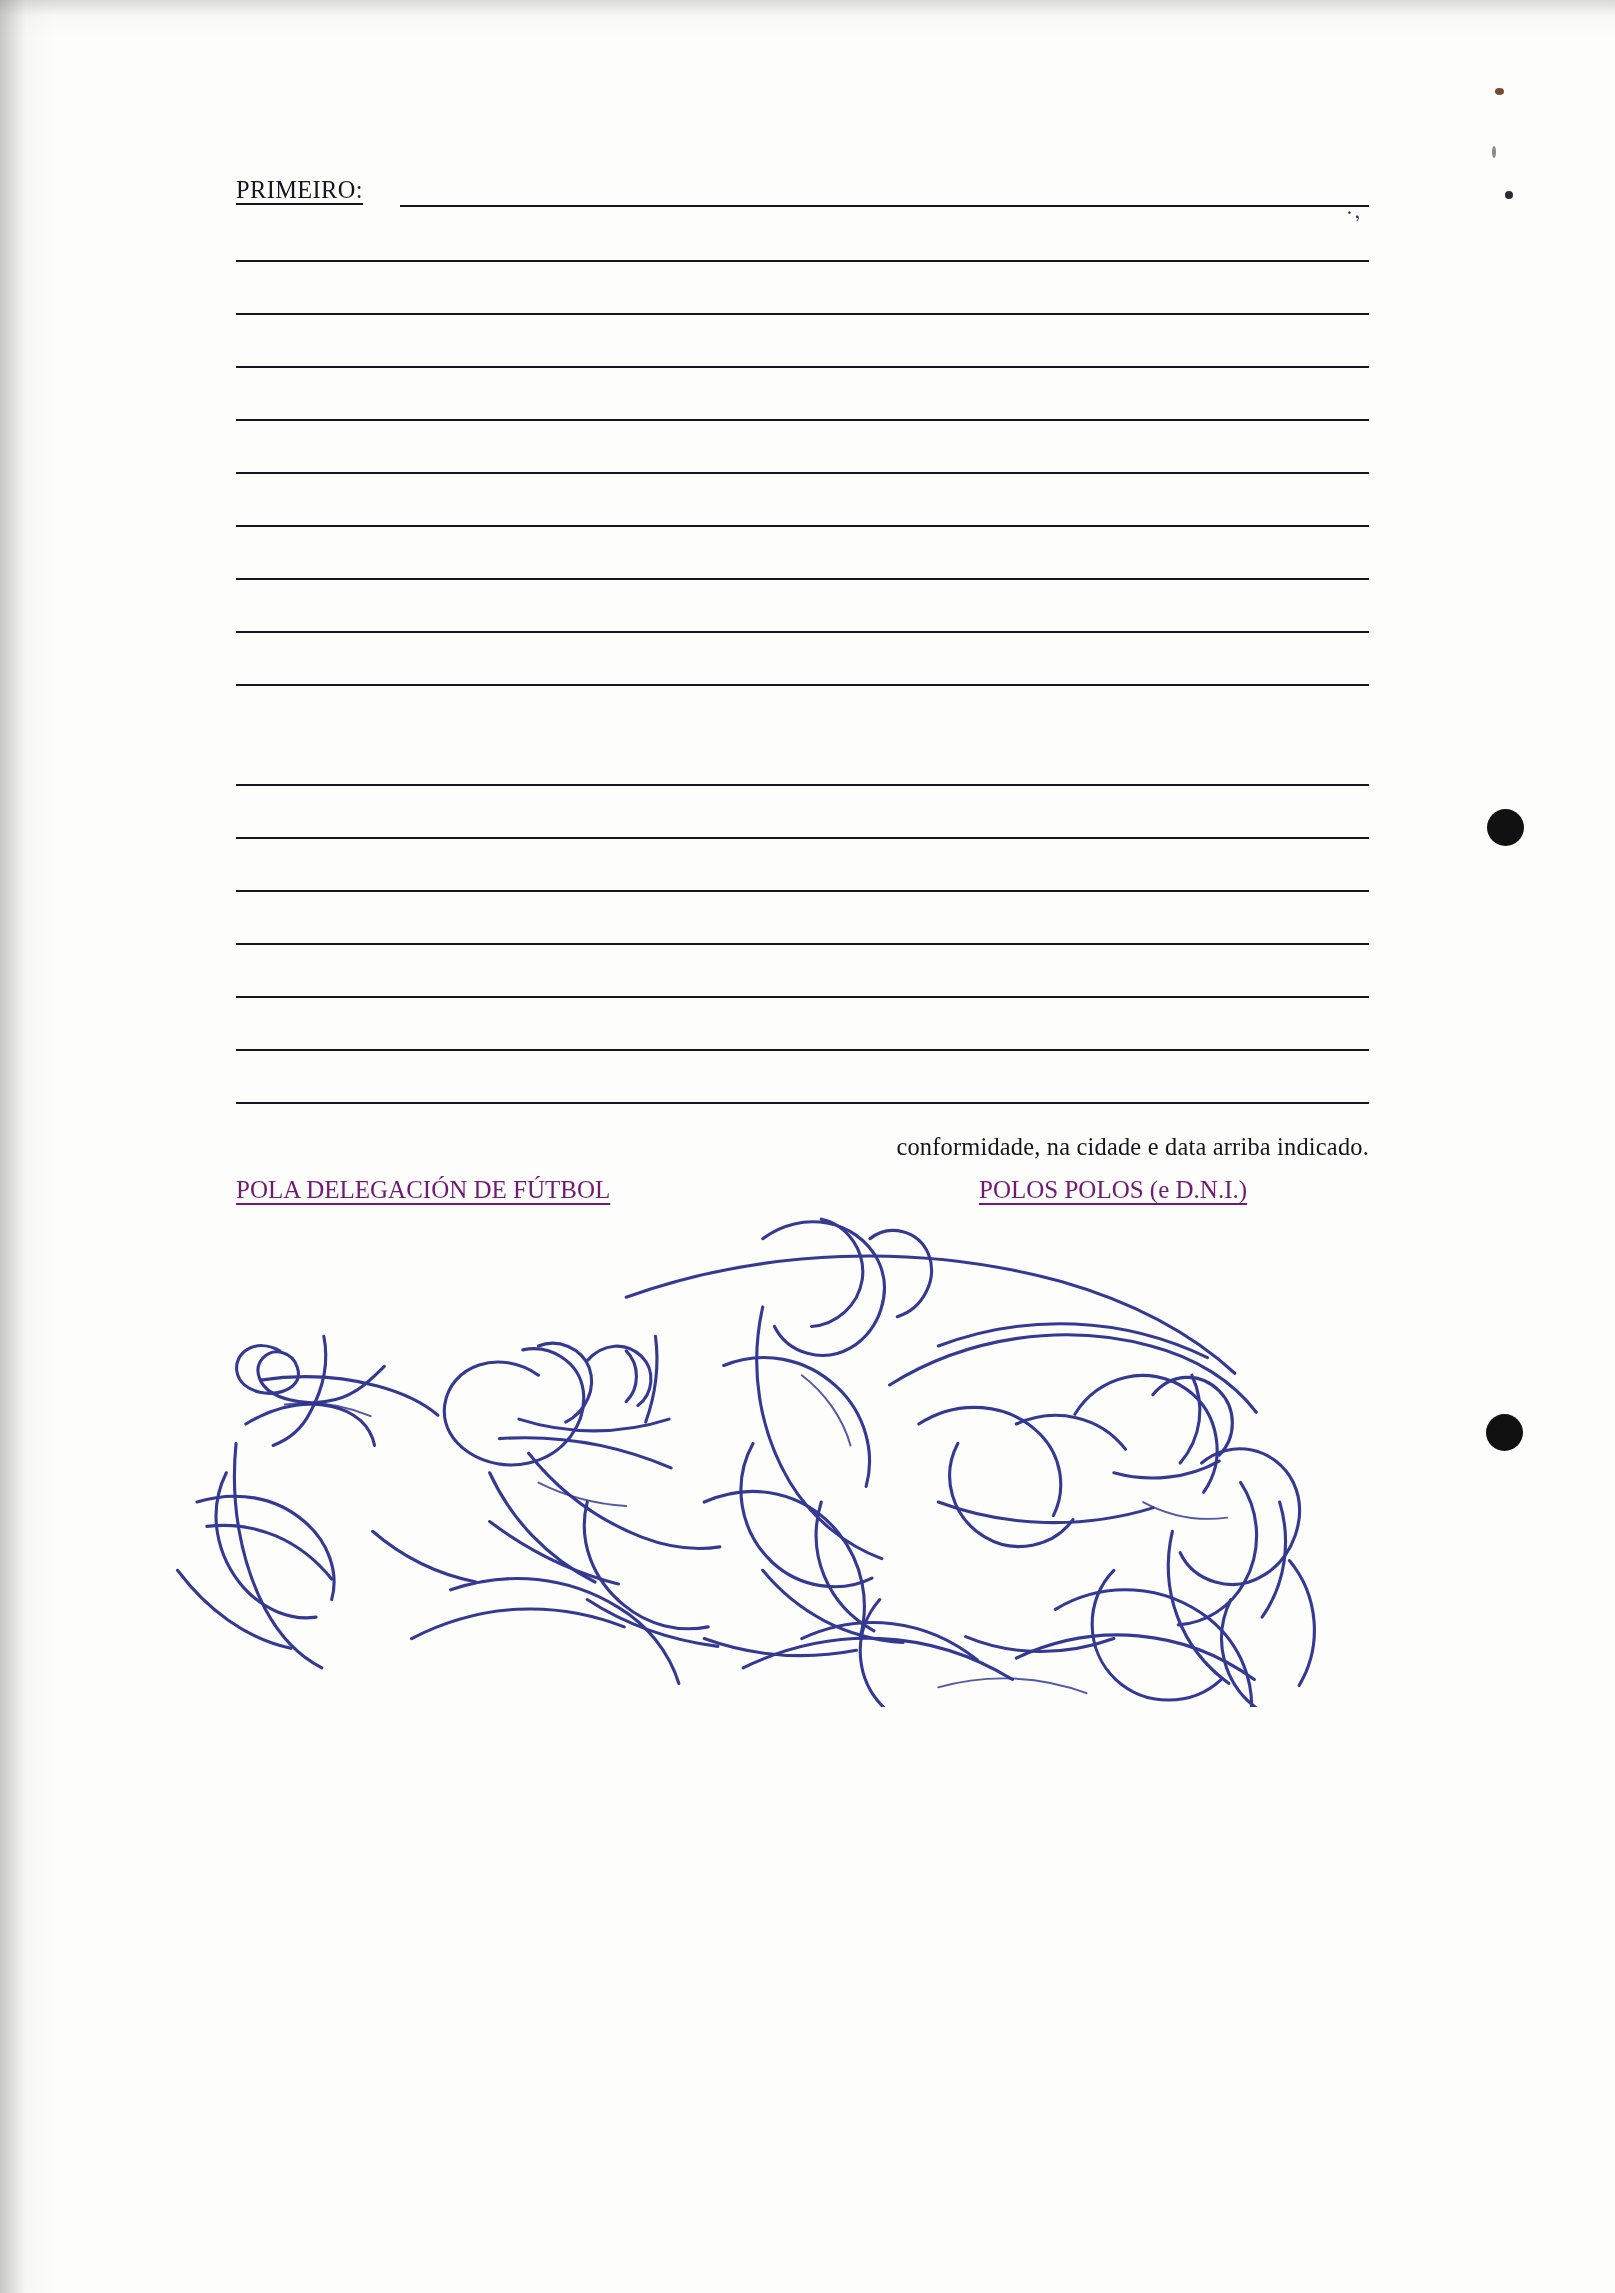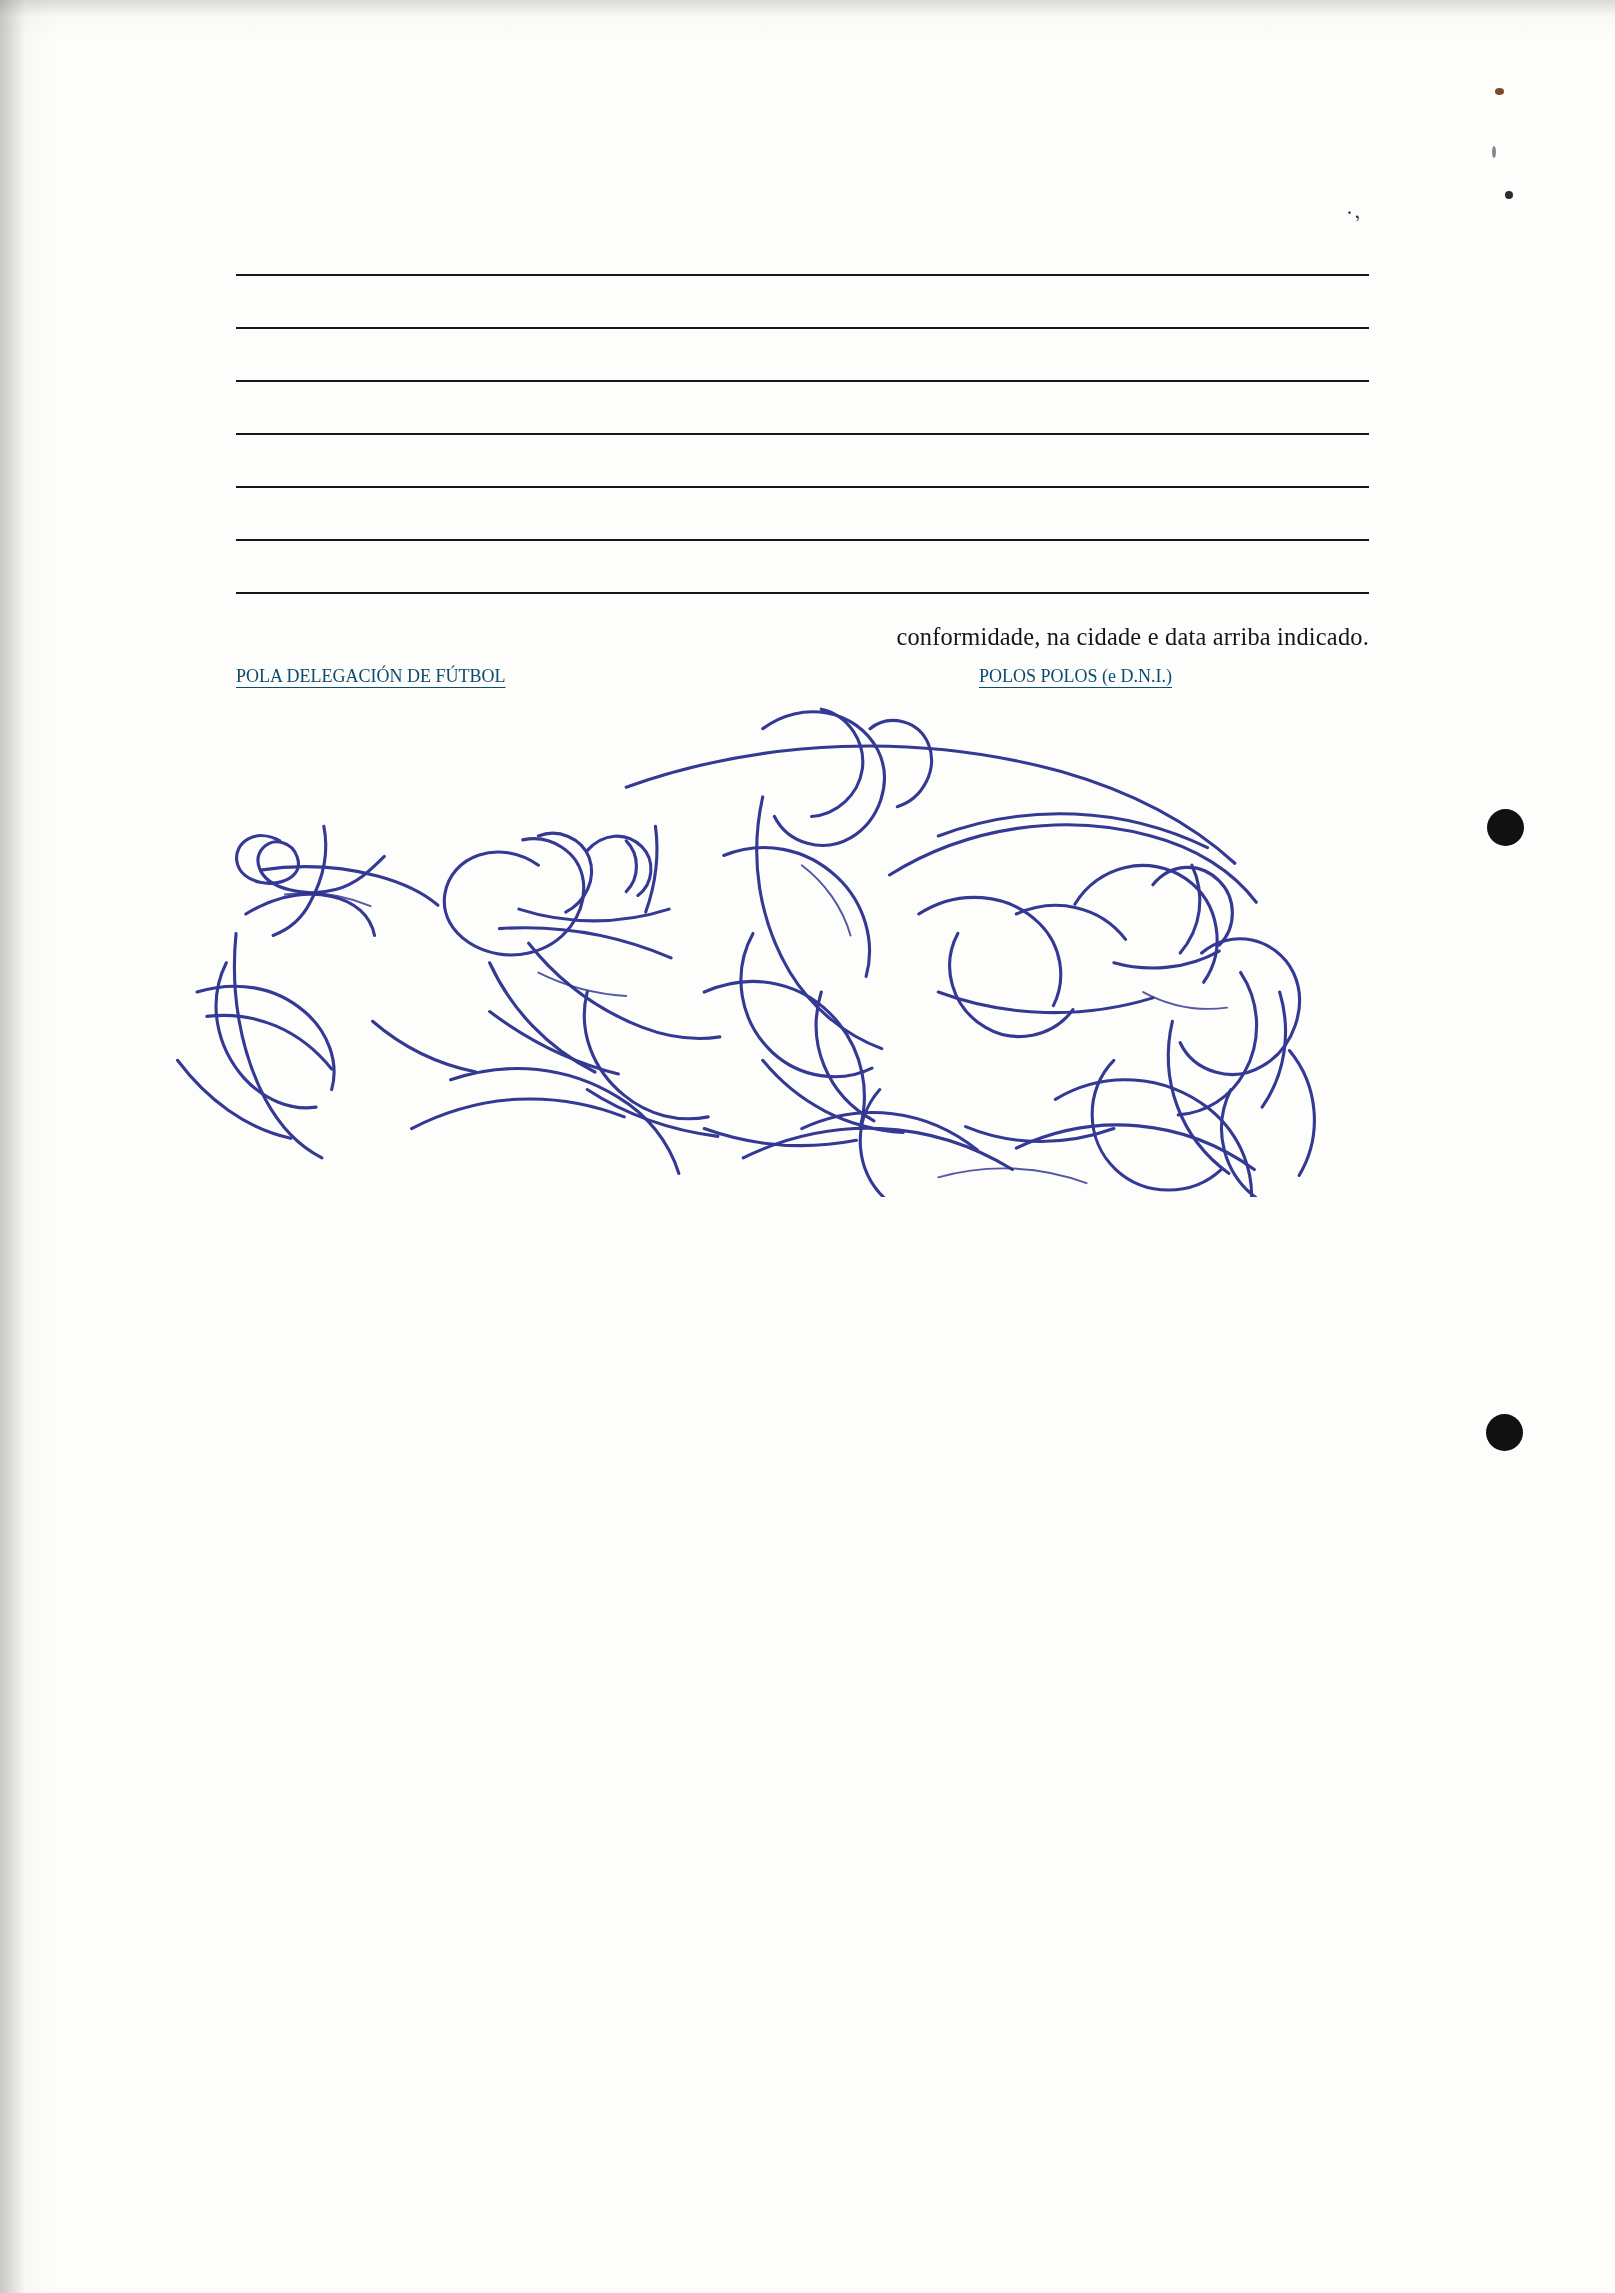--- a/index.html
+++ b/index.html
@@ -97,22 +97,22 @@
   .paragraph .line2 { text-align: right; display: block; }
 
   .signature-headings {
     position: relative;
     margin-top: 5.9px;
     height: 39px;
   }
   .sig-heading {
     position: absolute;
     top: 0;
-    font-size: 18px;
-    color: #0c4a6e;
+    font-size: 25px;
+    color: #701a75;
     text-decoration: underline;
     text-underline-offset: 4.9px;
     white-space: nowrap;
   }
   .sig-heading.left { left: 0; }
   .sig-heading.right { left: 743px; }
 
   .signature-area {
     position: relative;
     height: 468px;
@@ -159,20 +159,37 @@
 
   <div class="dot dot-a"></div>
   <div class="dot dot-b"></div>
   <div class="speck speck-1"></div>
   <div class="speck speck-2"></div>
   <div class="speck speck-3"></div>
   <div class="tick-mark">·,</div>
 
   <div class="content">
 
+    <div class="section">
+      <div class="section-heading-row">
+        <span class="section-label">PRIMEIRO:</span>
+        <span class="heading-rule indent-primeiro"></span>
+      </div>
+      <div class="rules">
+        <div class="rule"></div>
+        <div class="rule"></div>
+        <div class="rule"></div>
+        <div class="rule"></div>
+        <div class="rule"></div>
+        <div class="rule"></div>
+        <div class="rule"></div>
+        <div class="rule"></div>
+        <div class="rule"></div>
+      </div>
+    </div>
 
     <div class="gap-after-section"></div>
 
 
     <div class="gap-after-section"></div>
 
     <div class="section">
       <div class="rules">
         <div class="rule"></div>
         <div class="rule"></div>

